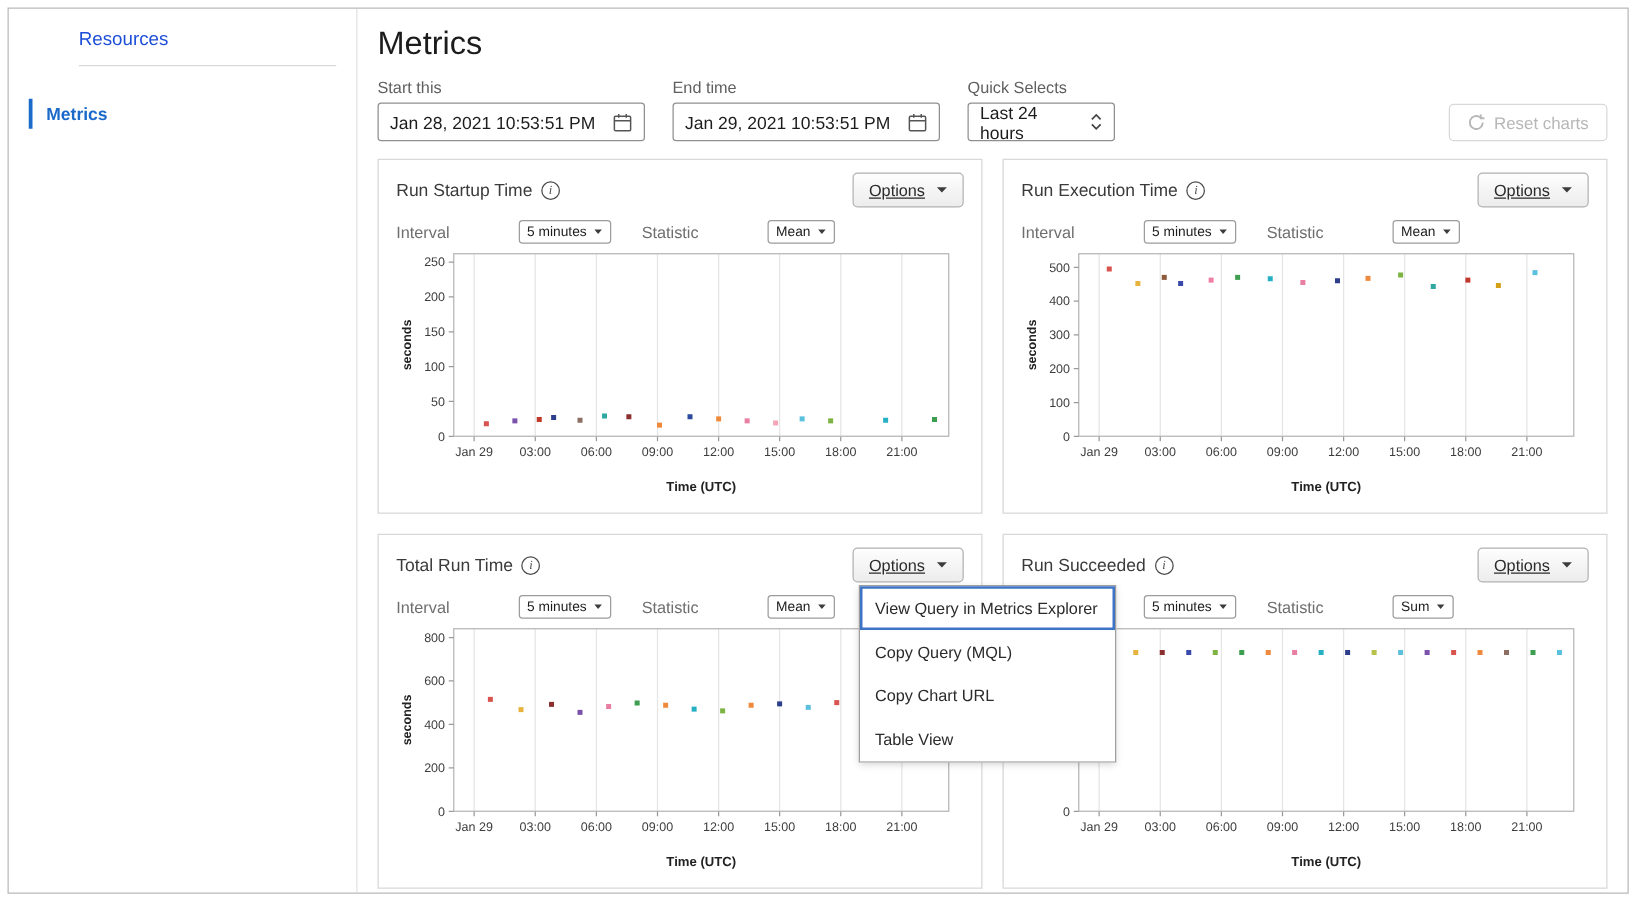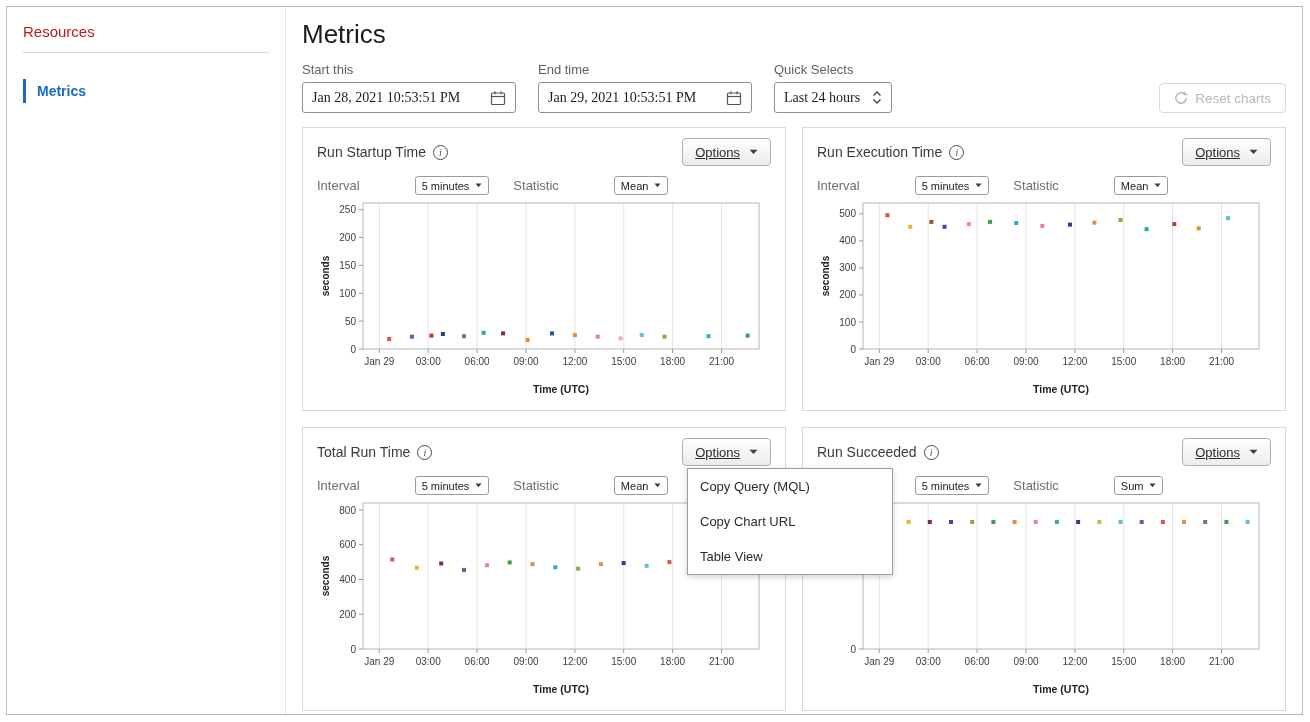--- a/index.html
+++ b/index.html
@@ -5,35 +5,35 @@
 <style>
   * { box-sizing: border-box; margin: 0; padding: 0; }
   html,body { background: #fff; }
   body { font-family: "Liberation Sans", sans-serif; color: #1c1c1c; }
 
   .page { position: relative; width: 1297px; height: 709px; margin: 6px;
           border: 1px solid #b9b9b9; background: #fff; display: flex; overflow: hidden; }
 
   
   .sidebar { width: 279px; flex-shrink: 0; border-right: 1px solid #e2e2e2; padding: 16px 16px; }
-  .sidebar-title { font-size: 15px; color: #b91c1c; padding-bottom: 12px;
-                   border-bottom: 1px solid #d9d9d9; }
+  .sidebar-title { font-size: 15px; color: #1d4ed8; padding-bottom: 12px;
+                   border-bottom: 1px solid #d9d9d9; margin-left: 40px; }
   .sidebar-nav { margin-top: 26px; }
   .sidebar-link { display: block; border-left: 3px solid #1b6ac9; padding: 4px 0 4px 11px;
                   color: #1b6ac9; font-weight: bold; font-size: 14px; cursor: pointer; }
 
   
   .main { flex: 1; padding: 12px 16px; position: relative; }
   .page-title { font-size: 26px; font-weight: 400; color: #1c1c1c; margin-bottom: 12px; }
 
   .toolbar { display: flex; align-items: flex-end; gap: 22px; }
   .field-label { font-size: 13px; color: #5f5f5f; display: block; margin-bottom: 5px; }
   .input-box { display: flex; align-items: center; justify-content: space-between; gap: 8px;
                border: 1px solid #8f8f8f; border-radius: 3px; height: 31px; padding: 0 9px;
-               font-size: 14px; background: #fff; font-family: Liberation Serif, serif; }
+               font-size: 14px; background: #fff; }
   .dt-box { width: 214px; }
   .dt-box input { border: none; outline: none; font-family: inherit; font-size: 14px;
                   color: #1c1c1c; width: 168px; background: transparent; }
   .qs-box { width: 118px; cursor: pointer; }
   .qs-value { font-size: 14px; color: #1c1c1c; }
   .icon-btn { background: none; border: none; cursor: pointer; display: flex; align-items: center; }
   .reset-btn { margin-left: auto; display: flex; align-items: center; gap: 7px;
                border: 1px solid #d8d8d8; border-radius: 4px; background: #fff;
                color: #b7b7b7; font-size: 13.5px; height: 30px; padding: 0 14px;
                font-family: inherit; cursor: default; }
@@ -407,20 +407,21 @@
               <rect x="350.4" y="63.1" width="4" height="4" fill="#d9534f"></rect>
               <rect x="373.2" y="66.6" width="4" height="4" fill="#2fa8a0"></rect>
               <rect x="396.0" y="64.8" width="4" height="4" fill="#d4a017"></rect>
               <rect x="418.8" y="65.7" width="4" height="4" fill="#8d6e63"></rect>
               <text transform="translate(12 79) rotate(-90)" text-anchor="middle" font-size="10" font-weight="bold" fill="#222">seconds</text>
               <text x="244" y="196" text-anchor="middle" font-size="10.5" font-weight="bold" fill="#222">Time (UTC)</text>
             </svg>
           </div>
 
         <div class="menu">
+          <div class="menu-item focused">View Query in Metrics Explorer</div>
           <div class="menu-item">Copy Query (MQL)</div>
           <div class="menu-item">Copy Chart URL</div>
           <div class="menu-item">Table View</div>
         </div>
       </section>
 
       <section class="card">
         <div class="card-head">
           <div class="card-title-wrap">
             <span class="card-title">Run Succeeded</span>

